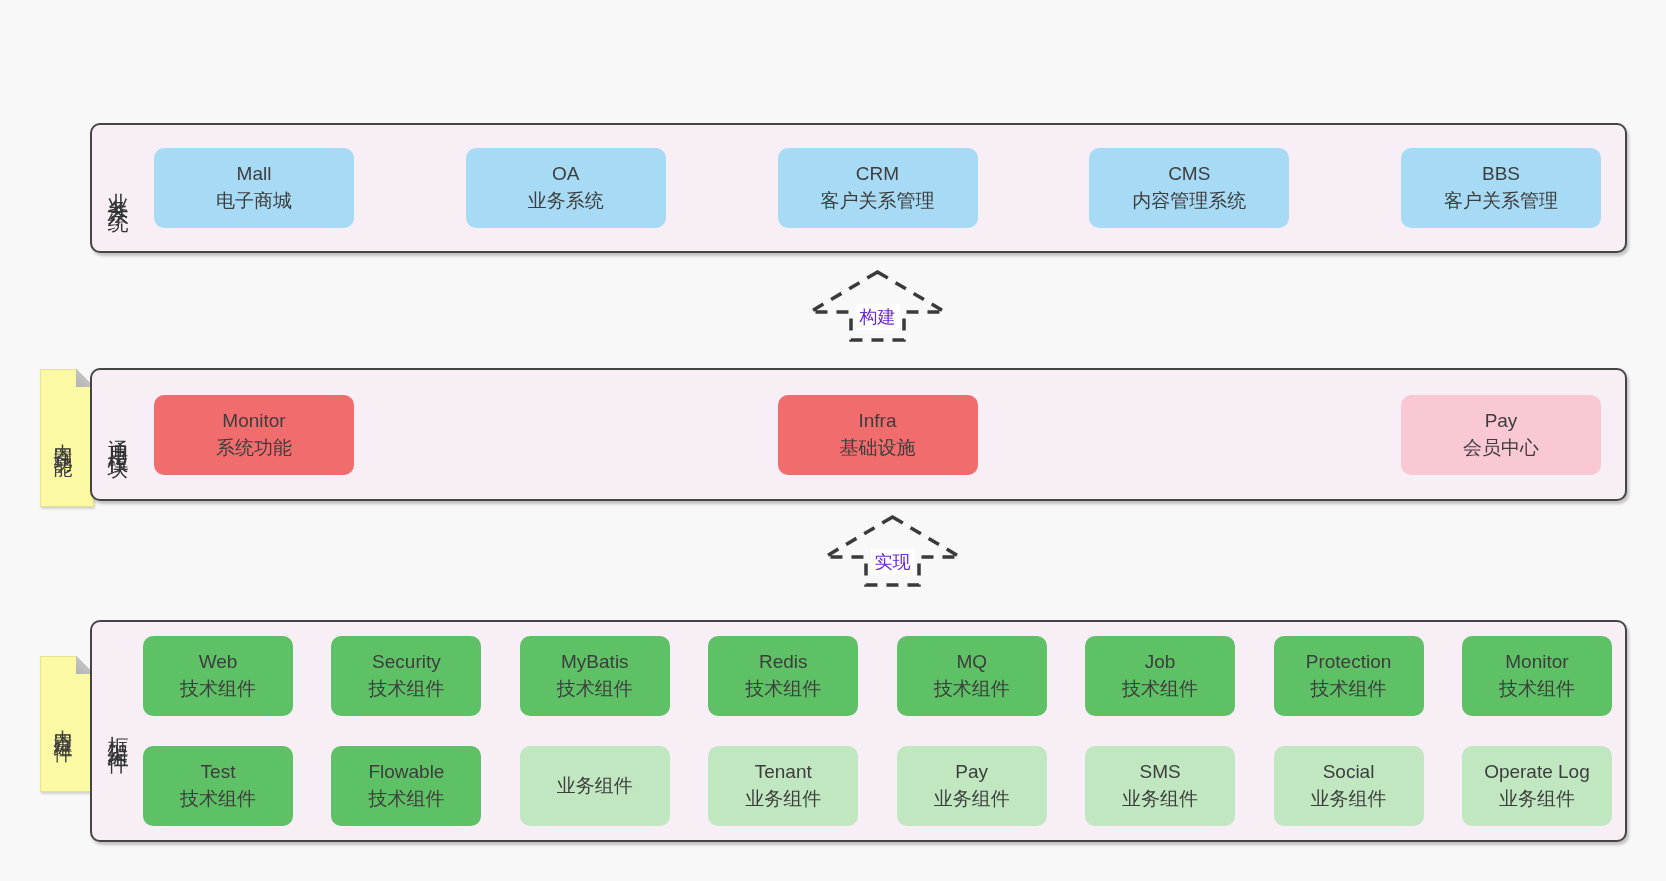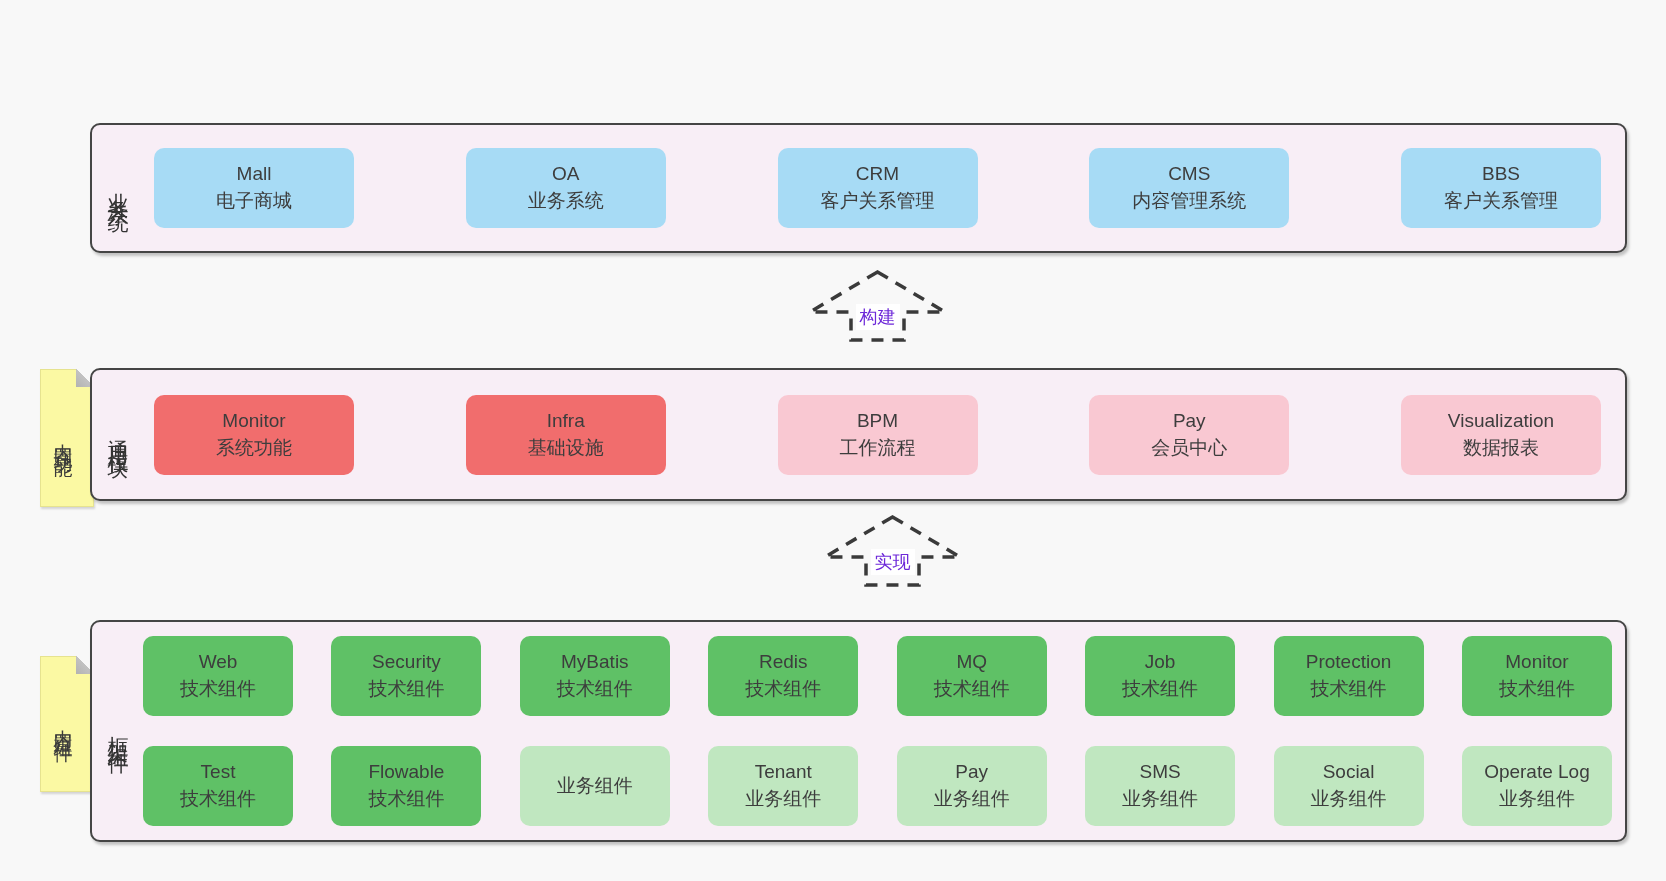--- a/index.html
+++ b/index.html
@@ -128,30 +128,22 @@
     <div class="row">
       <div class="box red">
         <span>Monitor</span>
         <span>系统功能</span>
       </div>
       <div class="box red">
         <span>Infra</span>
         <span>基础设施</span>
       </div>
       <div class="box pink">
-        <span>BPM</span>
-        <span>工作流程</span>
-      </div>
-      <div class="box pink">
         <span>Pay</span>
         <span>会员中心</span>
-      </div>
-      <div class="box pink">
-        <span>Visualization</span>
-        <span>数据报表</span>
       </div>
     </div>
   </section>
 
   <div class="arrow" id="arrow-implement">
     <svg viewBox="0 0 139 72">
       <polygon points="69.5,2 137,42 96,42 96,70 43,70 43,42 2,42"></polygon>
     </svg>
     <div class="arrow-label">实现</div>
   </div>

